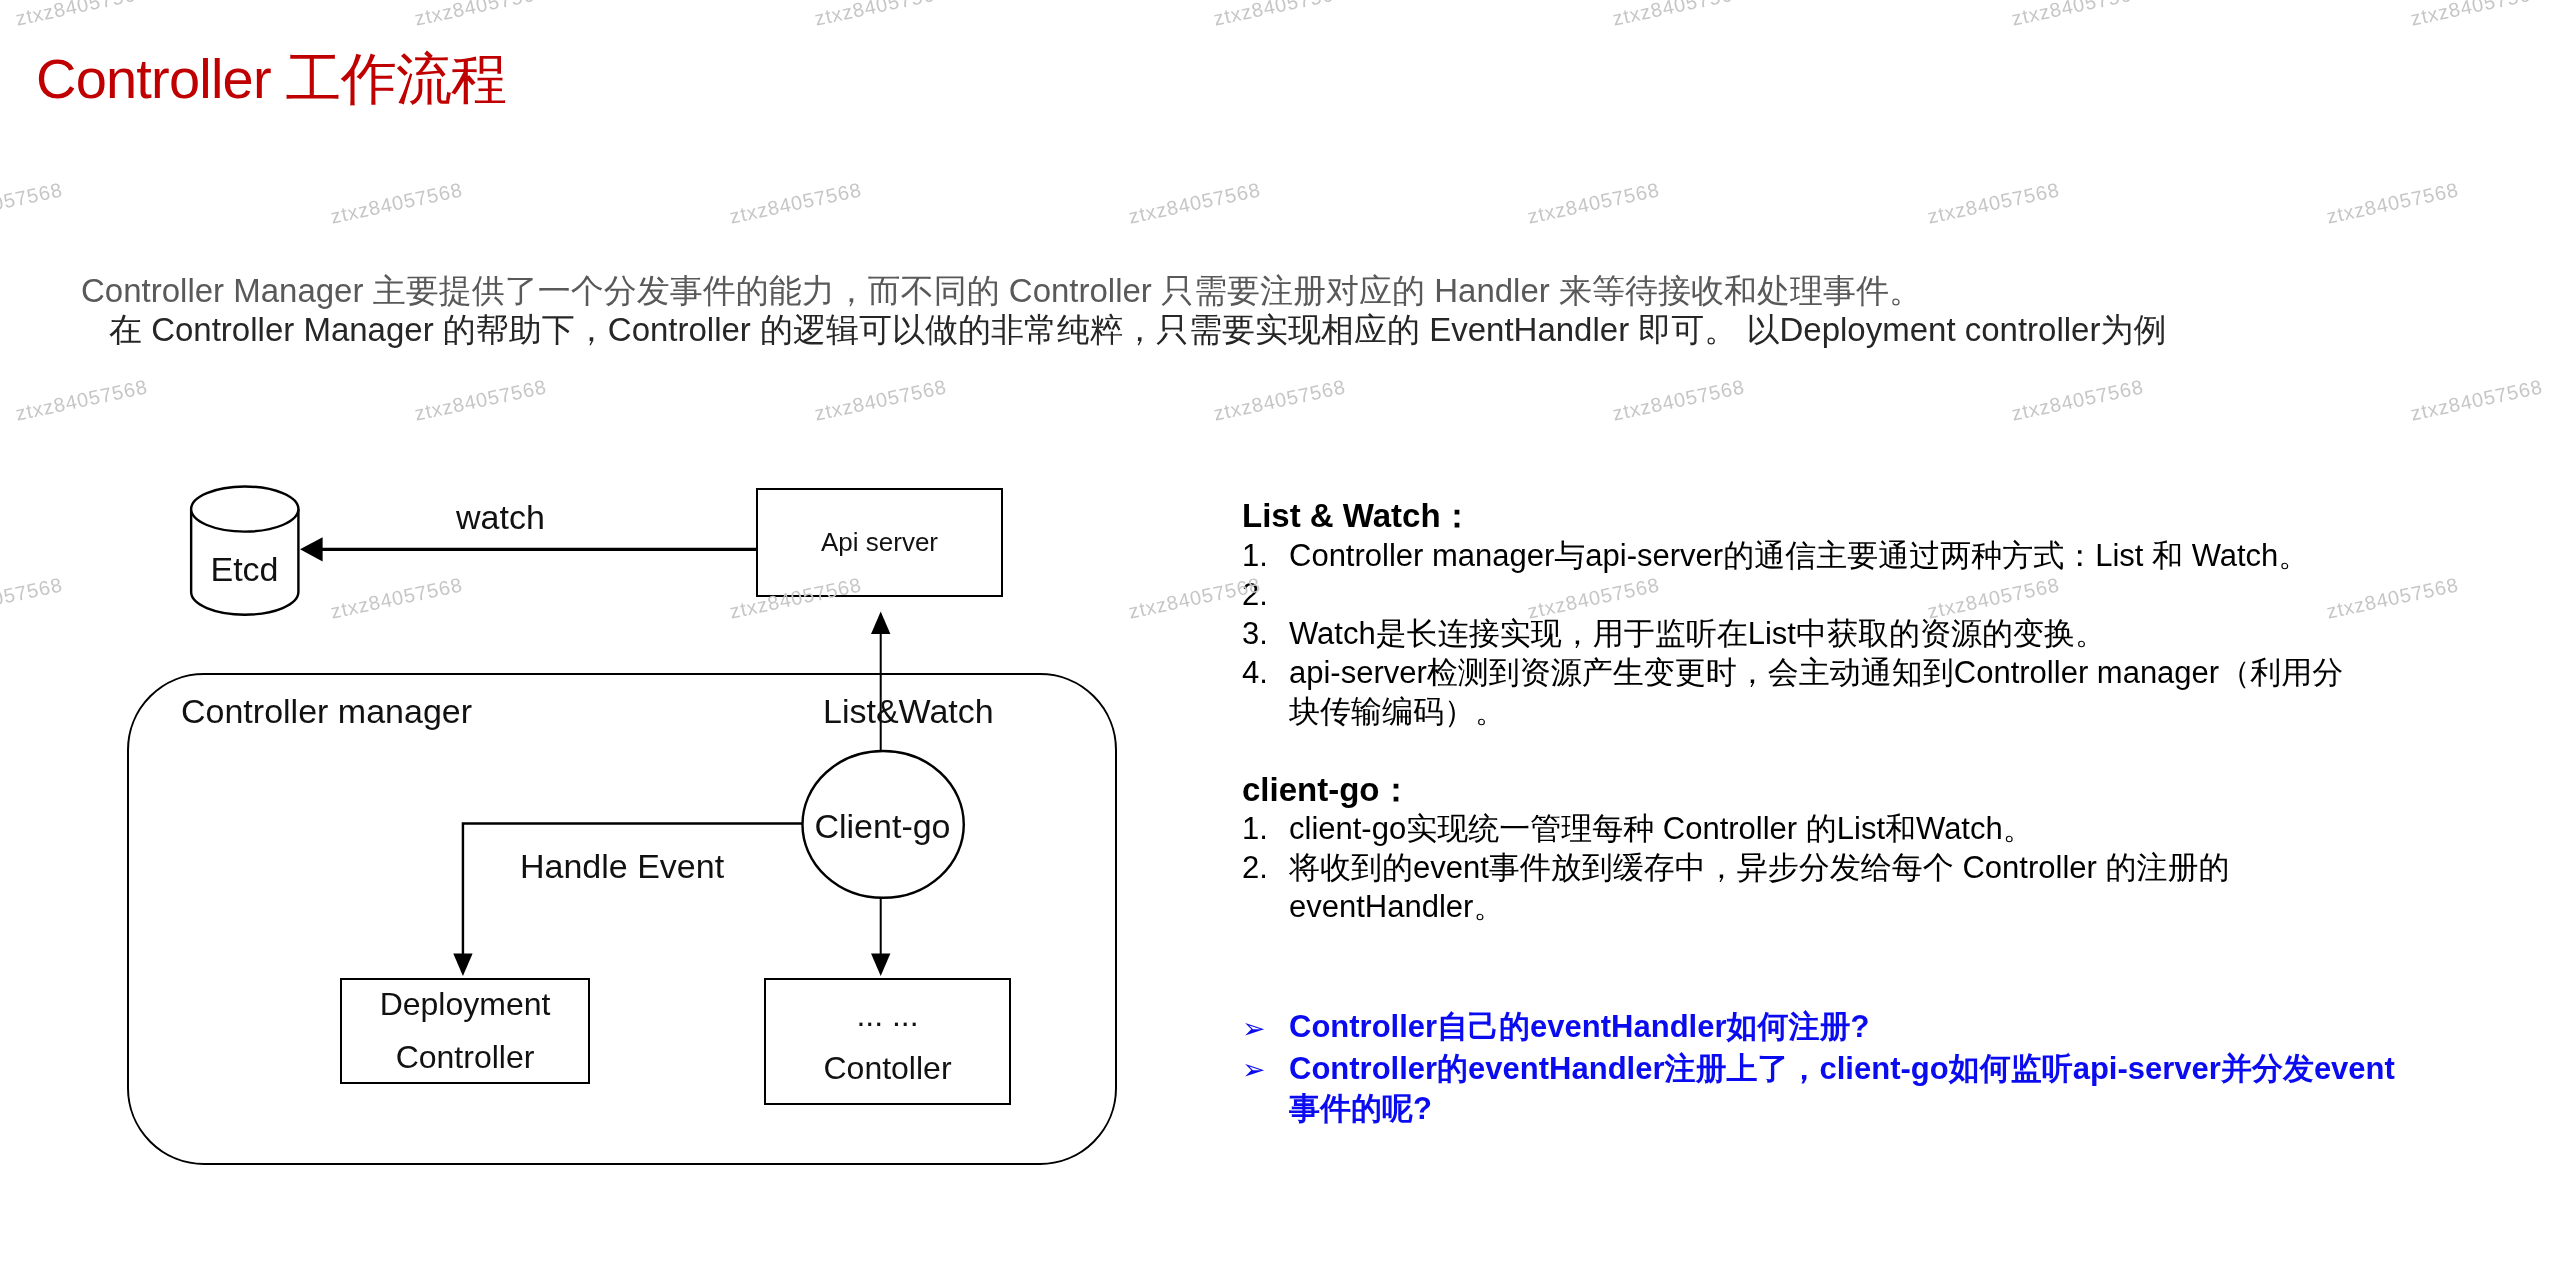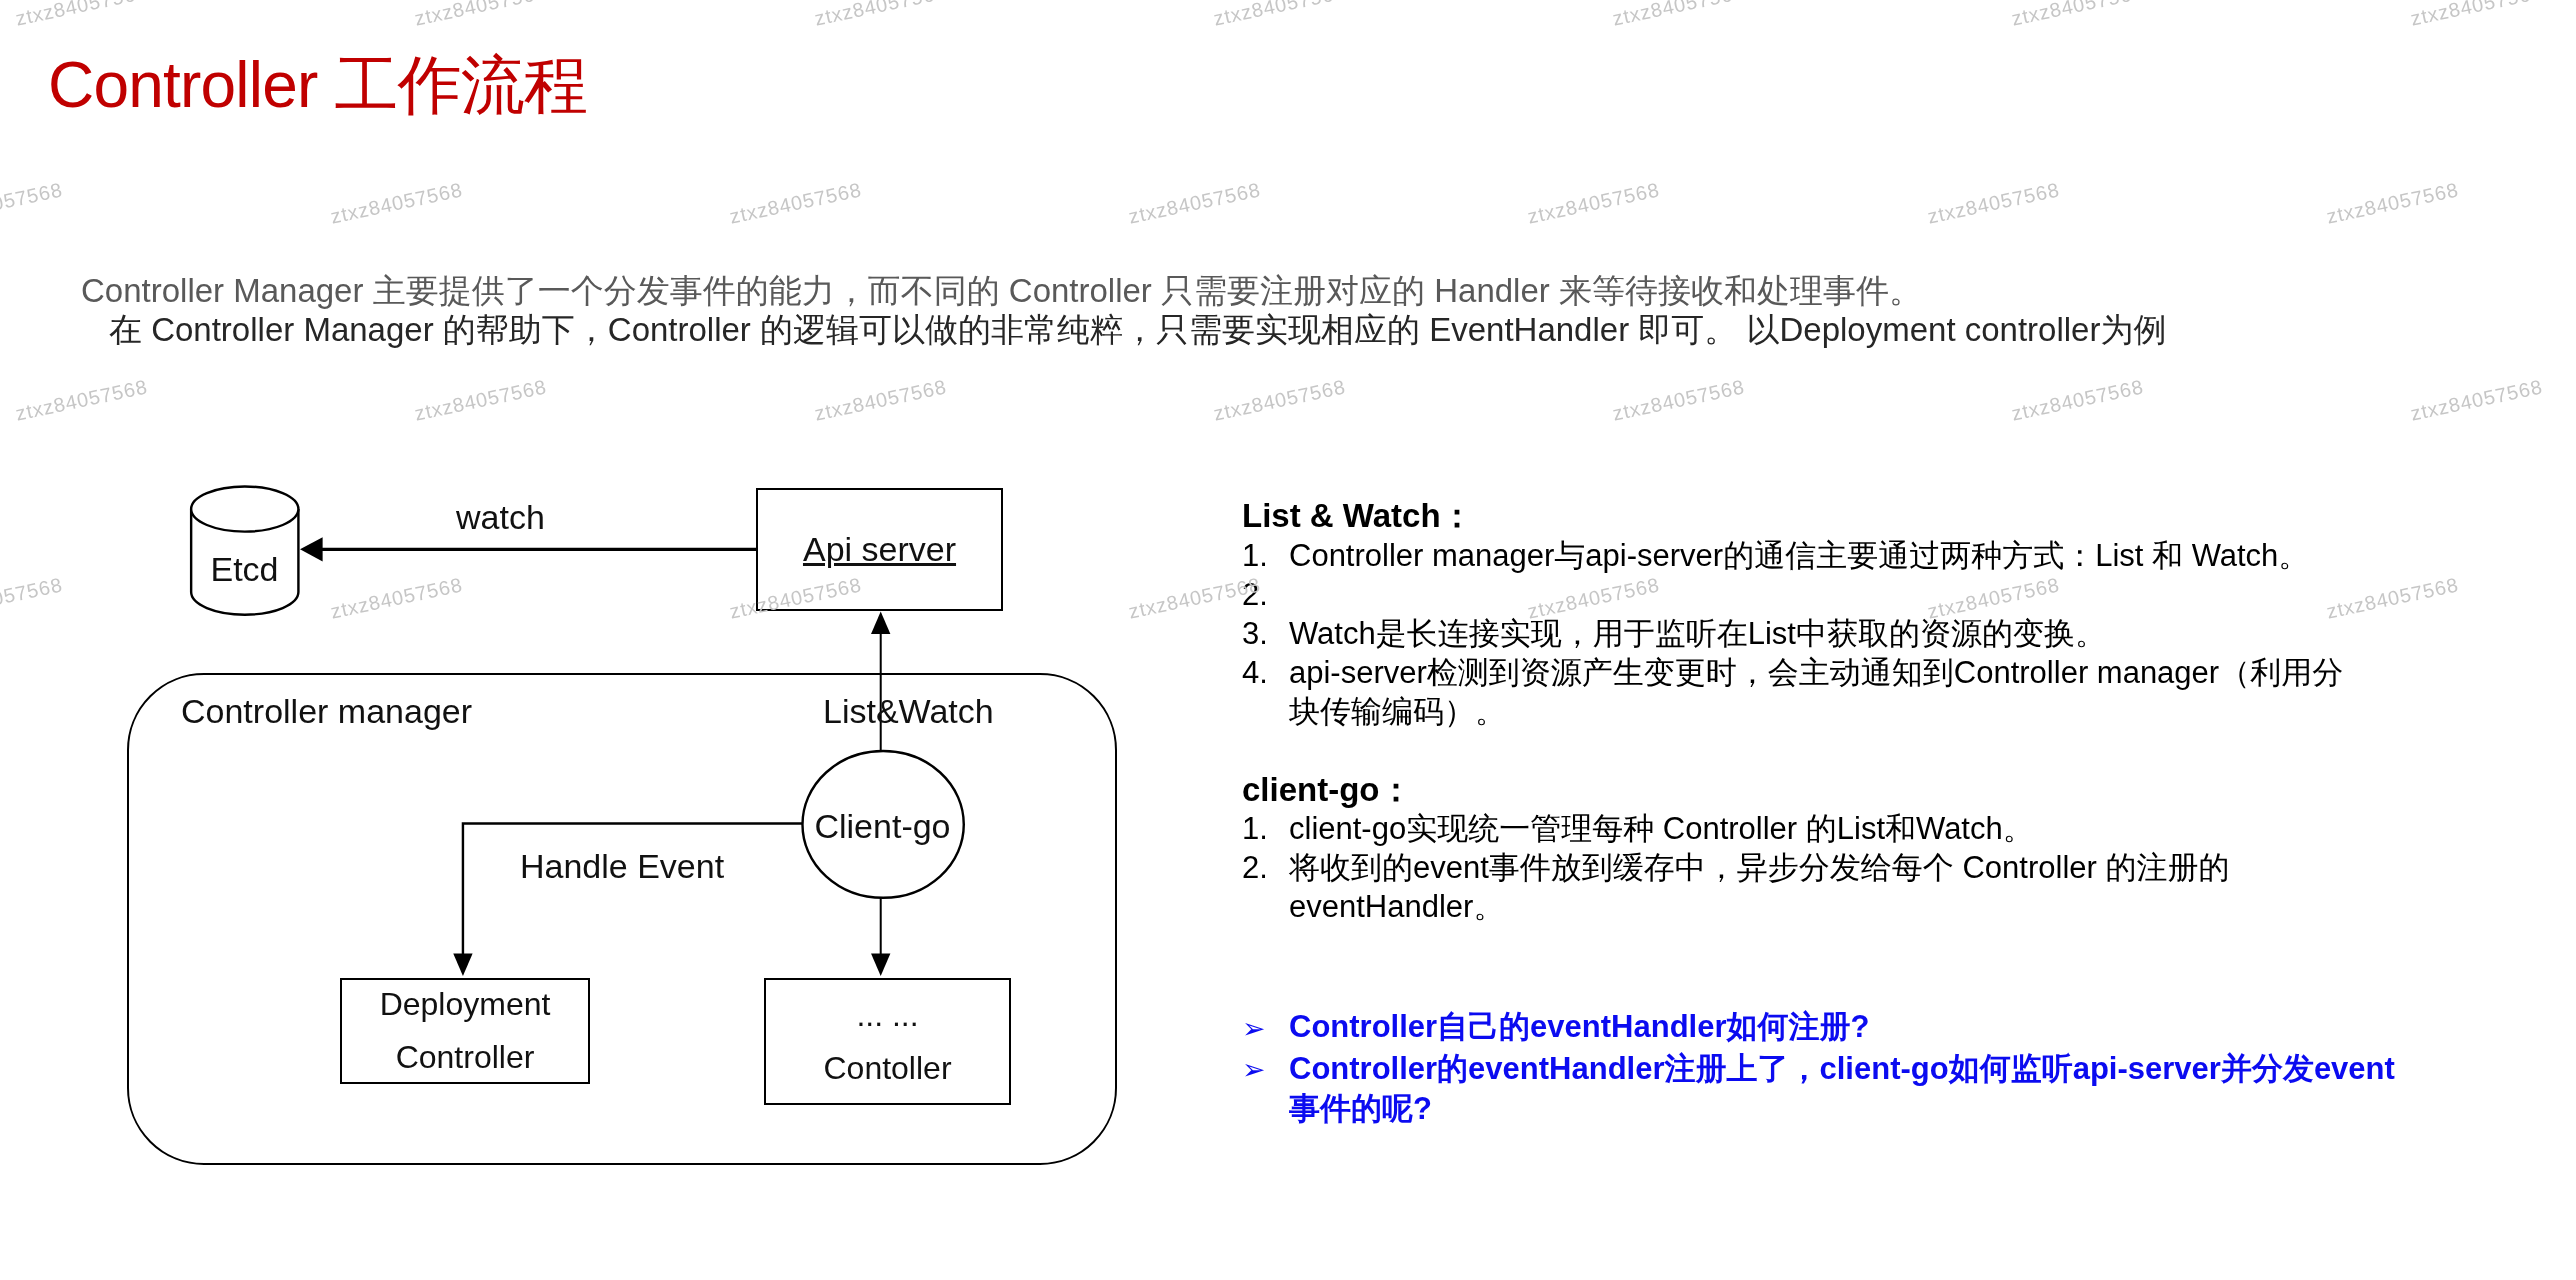--- a/index.html
+++ b/index.html
@@ -7,38 +7,38 @@
     position:relative; width:2576px; height:1281px; background:#ffffff;
     overflow:hidden; font-family:"Liberation Sans","DejaVu Sans",sans-serif; color:#111;
   }
   
   .wm{
     position:absolute; font-size:20px; letter-spacing:0.8px; color:var(--wm-color,#c6c6c6);
     transform:rotate(-12deg); transform-origin:0 50%; white-space:nowrap; z-index:30;
   }
   
   .title{
-    position:absolute; left:48px; top:42px; font-size:64px; letter-spacing:-0.8px;
+    position:absolute; left:36px; top:42px; font-size:56px; letter-spacing:-0.8px;
     color:var(--title-color,#c00000); white-space:pre; z-index:5;
   }
   .intro{position:absolute; left:81px; font-size:33px; white-space:pre; z-index:5;}
   .intro.l1{top:269px; color:#595959;}
   .intro.l2{top:308px; color:#262626;margin-left:28px;}
   
   .cm-rect{
     position:absolute; left:127px; top:673px; width:990px; height:492px;
     border:2.4px solid #000; border-radius:77px; background:#fff; box-sizing:border-box; z-index:1;
   }
   #diagram-svg{position:absolute; left:0; top:0; z-index:2; pointer-events:none;}
   .box{
     position:absolute; background:#fff; border:2.4px solid #000; box-sizing:border-box;
     display:flex; flex-direction:column; align-items:center; justify-content:center;
     z-index:3; font-size:32px; color:#111; text-align:center;
   }
-  #api-server-box{left:756px; top:488px; width:247px; height:123px; font-size:34px;text-decoration:underline;}
+  #api-server-box{left:756px; top:488px; width:247px; height:109px; font-size:26px;}
   #deployment-box{left:340px; top:978px; width:250px; height:106px; line-height:53px;}
   #other-box{left:764px; top:978px; width:247px; height:127px; line-height:53px;}
   .dlabel{position:absolute; z-index:4; font-size:34px; color:#111; white-space:nowrap;}
   #etcd-label{left:191px; top:550px; width:107px; text-align:center;}
   #watch-label{left:456px; top:498px;}
   #listwatch-label{left:823px; top:692px;}
   #cm-label{left:181px; top:692px;}
   #clientgo-label{left:802px; top:807px; width:161px; text-align:center;}
   #handle-event-label{left:520px; top:847px;}
   

